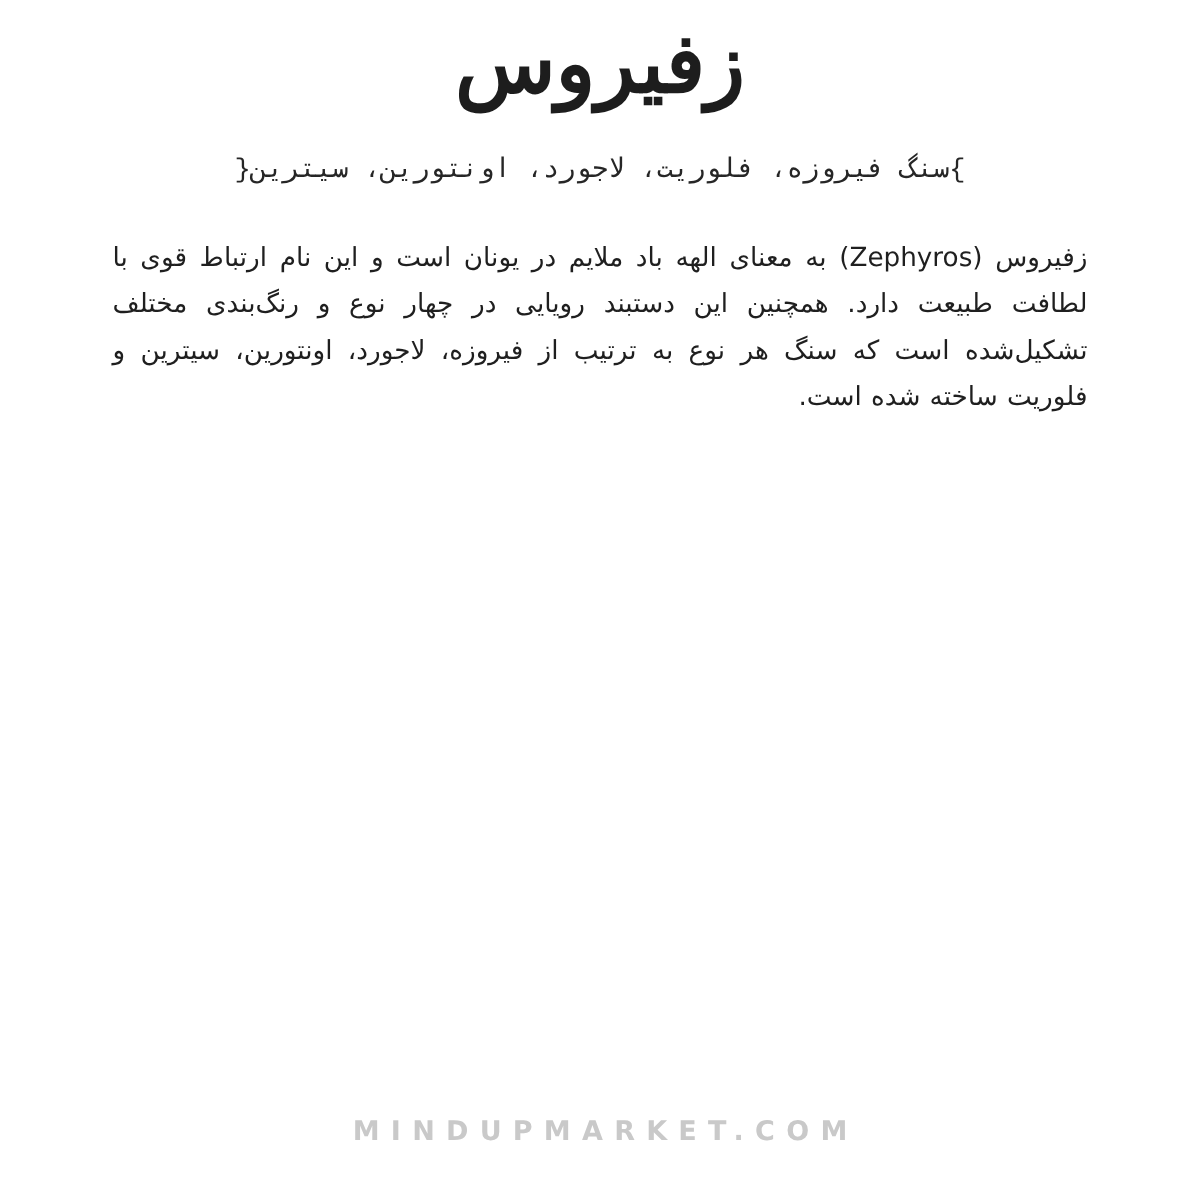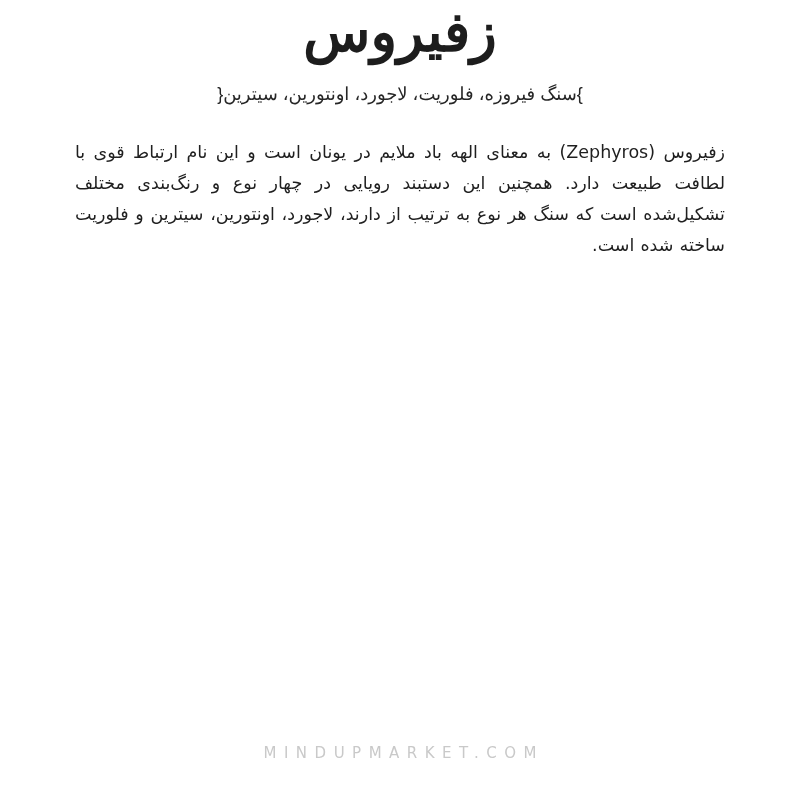--- a/index.html
+++ b/index.html
@@ -26,37 +26,37 @@
 
   
   .content-block {
     position: absolute;
     top: 0;
     left: 75px;
     width: 650px;
   }
 
   .doc-title {
-    margin: 2px;
+    margin: 12px;
     text-align: center;
     direction: rtl;
     font-family: Liberation Serif, serif;
     font-size: 55px;
     font-weight: 700;
     line-height: 1.12;
     color: #1d1d1d;
     letter-spacing: 0px;
   }
 
   .doc-subtitle {
     margin: 0;
     padding-top: 16px;
     text-align: center;
     direction: rtl;
-    font-family: Liberation Sans, sans-serif;
+    font-family: Liberation Mono, monospace;
     font-size: 18px;
     font-weight: 400;
     line-height: 1.4;
     color: #262626;
   }
 
   
   .body-copy {
     padding-top: 30px;
     direction: rtl;
@@ -83,40 +83,40 @@
 
   
   .footer-watermark {
     position: absolute;
     left: 0;
     right: 0;
     top: 744px;
     text-align: center;
     direction: ltr;
     font-family: "DejaVu Sans", "Liberation Sans", sans-serif;
-    font-size: 15px;
-    font-weight: 400;
+    font-size: 18px;
+    font-weight: 700;
     letter-spacing: 7.5px;
     text-indent: 7.5px;
     color: #c9c9c9;
     white-space: nowrap;
   }
 </style>
 </head>
 <body>
 
 <div id="page">
 
   <div class="content-block">
 
     <h1 class="doc-title">زفیروس</h1>
 
     <div class="doc-subtitle">}سنگ فیروزه، فلوریت، لاجورد، اونتورین، سیترین{</div>
 
     <div class="body-copy">
-      <p>زفیروس (Zephyros) به معنای الهه باد ملایم در یونان است و این نام ارتباط قوی با لطافت طبیعت دارد. همچنین این دستبند رویایی در چهار نوع و رنگ‌بندی مختلف تشکیل‌شده است که سنگ هر نوع به ترتیب از دارند، لاجورد، اونتورین، سیترین و فلوریت ساخته شده است.</p>
+      <p>زفیروس (Zephyros) به معنای الهه باد ملایم در یونان است و این نام ارتباط قوی با لطافت طبیعت دارد. همچنین این دستبند رویایی در چهار نوع و رنگ‌بندی مختلف تشکیل‌شده است که سنگ هر نوع به ترتیب از فیروزه، لاجورد، اونتورین، سیترین و فلوریت ساخته شده است.</p>
     </div>
 
   </div>
 
   <div class="footer-watermark">MINDUPMARKET.COM</div>
 
 </div>
 
 </body></html>

